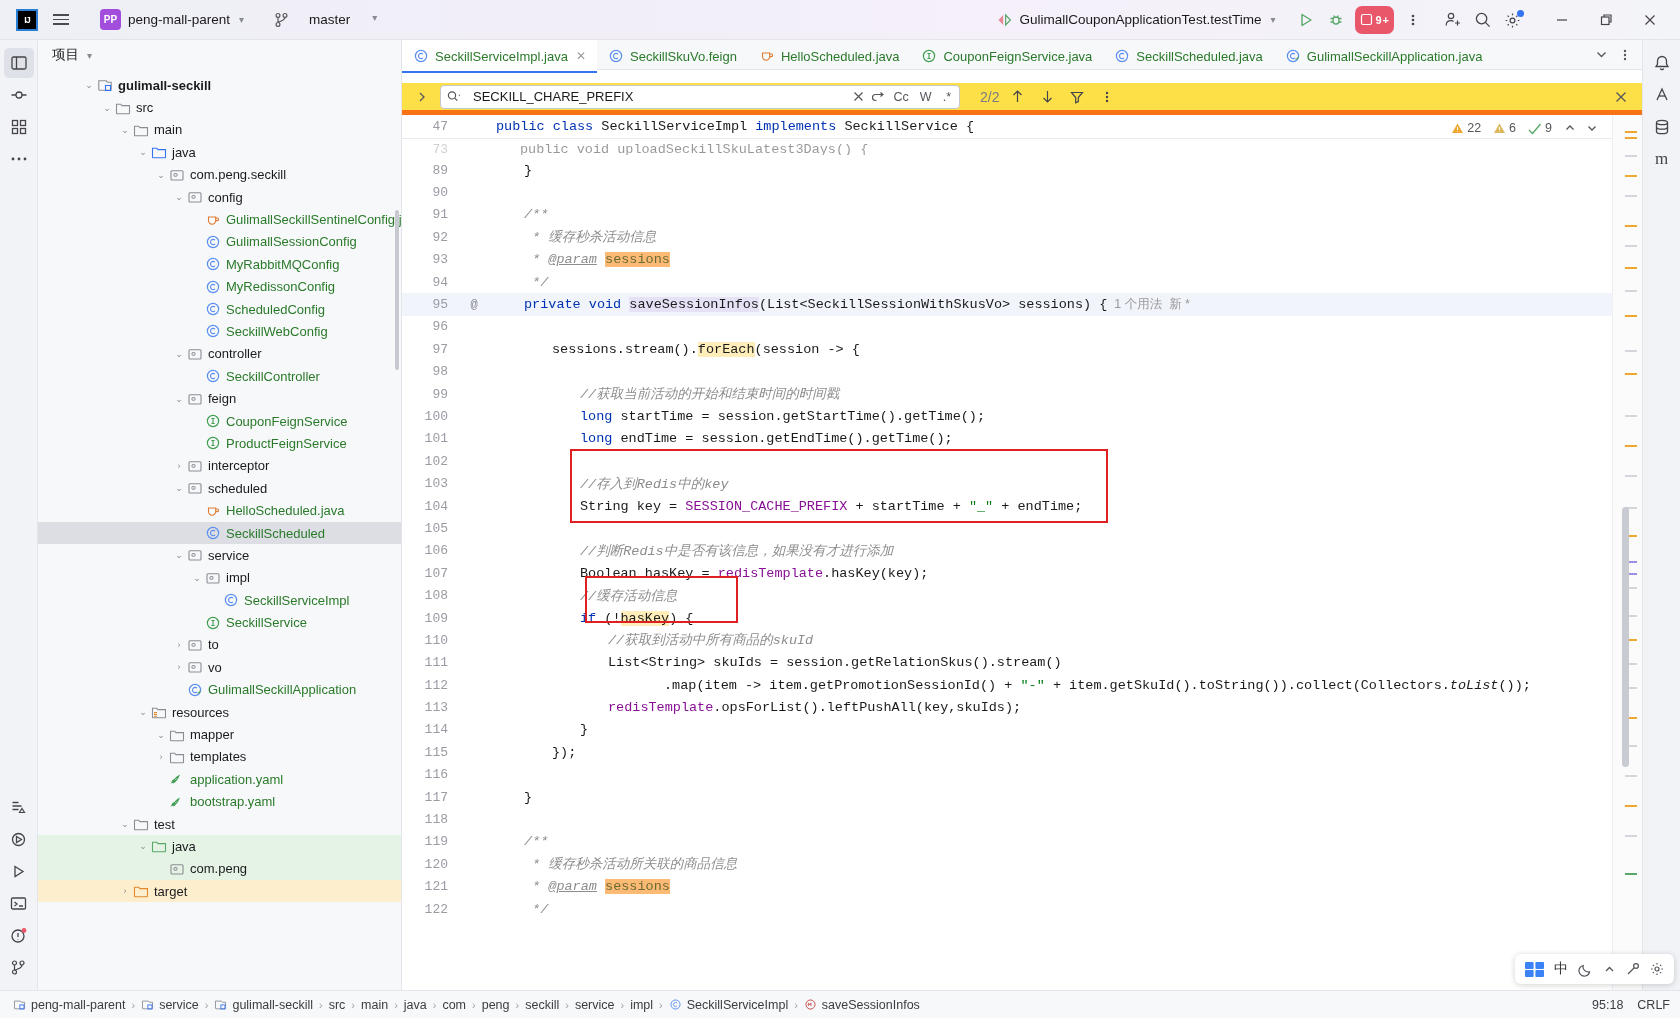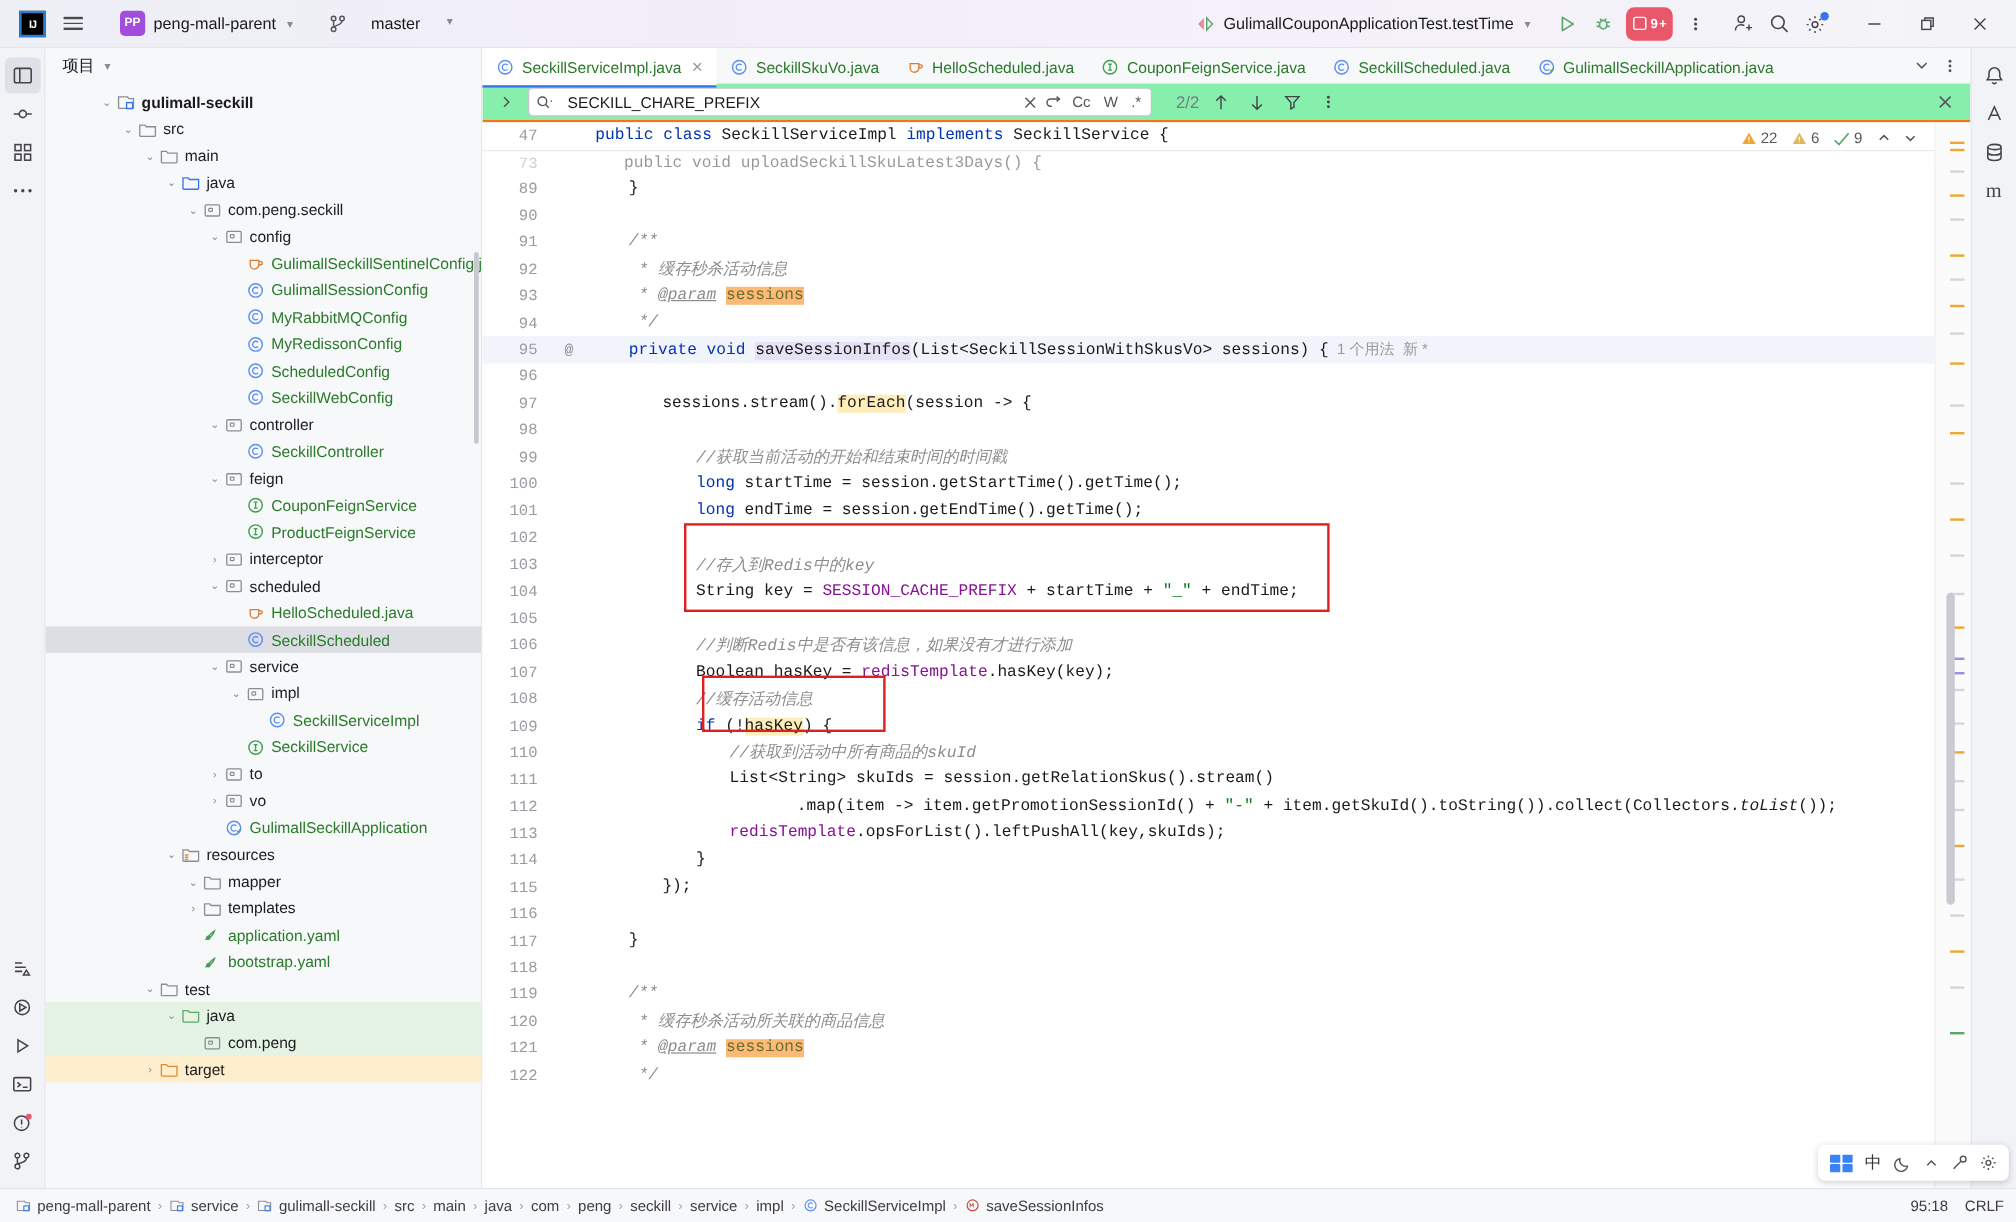--- a/index.html
+++ b/index.html
@@ -86,21 +86,21 @@
   .editor-col { flex: 1; display: flex; flex-direction: column; min-width: 0; background: #fff; }
   .tabs { height: 30px; flex: 0 0 30px; display: flex; align-items: stretch; background: #f7f8fa; border-bottom: 1px solid #e3e5ea; }
   .tab { display: flex; align-items: center; gap: 6px; padding: 16px 11px; font-size: 13px; color: #2a7a2a; cursor: pointer; position: relative; white-space: nowrap; }
   .tab.active { background: #fff; }
   .tab.active::after { content:""; position: absolute; left: 0; right: 0; bottom: -1px; height: 2.5px; background: #3574f0; }
   .tab .tclose { color: #9a9aa2; font-size: 12px; margin-left: 2px; }
   .tabs-right { margin-left: auto; display: flex; align-items: center; gap: 2px; padding-right: 6px; }
   .tabs-ico { width: 22px; height: 22px; display: flex; align-items: center; justify-content: center; color: #55555c; cursor: pointer; border-radius: 4px; }
 
   
-  .findbar { height: 32px; flex: 0 0 32px; display: flex; align-items: center; background: #86efac; border-bottom: 2px solid #f97316; padding: 0 8px; gap: 6px; }
+  .findbar { height: 32px; flex: 0 0 32px; display: flex; align-items: center; background: #fde047; border-bottom: 5px solid #f97316; padding: 0 8px; gap: 6px; margin-top: 13px; }
   .find-exp { width: 24px; height: 24px; display: flex; align-items: center; justify-content: center; color: #55555c; cursor: pointer; }
   .find-field {
     flex: 0 0 520px; height: 24px; border: 1px solid #c4c6cd; border-radius: 4px; background: #fff;
     display: flex; align-items: center; padding: 0 6px; gap: 7px;
   }
   .find-val { flex: 1; font-family: "Liberation Sans", sans-serif; font-size: 13px; color: #1b1b1f; padding-left: 4px; }
   .find-ico { color: #55555c; font-size: 12px; cursor: pointer; display: flex; align-items: center; }
   .find-ico.tog { font-size: 12.5px; font-weight: 500; padding: 0 2px; }
   .find-count { font-size: 14px; color: #7a7a82; margin-left: 14px; }
   .find-nav { width: 24px; height: 24px; display: flex; align-items: center; justify-content: center; color: #44444a; cursor: pointer; }
@@ -763,21 +763,21 @@
             <span>SeckillServiceImpl.java</span>
             <span class="tclose">✕</span>
           </div>
           <div class="tab">
             <span>
               <svg width="16" height="16" viewBox="0 0 16 16">
                 <circle cx="8" cy="8" r="5.6" fill="none" stroke="#5b8ff0" stroke-width="1.2"></circle>
                 <path d="M10 6.2a2.6 2.6 0 100 3.6" fill="none" stroke="#5b8ff0" stroke-width="1.1"></path>
               </svg>
             </span>
-            <span>SeckillSkuVo.java</span>
+            <span>SeckillSkuVo.feign</span>
           </div>
           <div class="tab">
             <span>
               <svg width="16" height="16" viewBox="0 0 16 16">
                 <path d="M3.5 5h7.2v3.6a3.6 3.6 0 01-3.6 3.6h0A3.6 3.6 0 013.5 8.6z" fill="none" stroke="#e07a2e" stroke-width="1.1"></path>
                 <path d="M10.7 6h1.6a1.3 1.3 0 010 2.6h-1.6" fill="none" stroke="#e07a2e" stroke-width="1.1"></path>
               </svg>
             </span>
             <span>HelloScheduled.java</span>
           </div>

